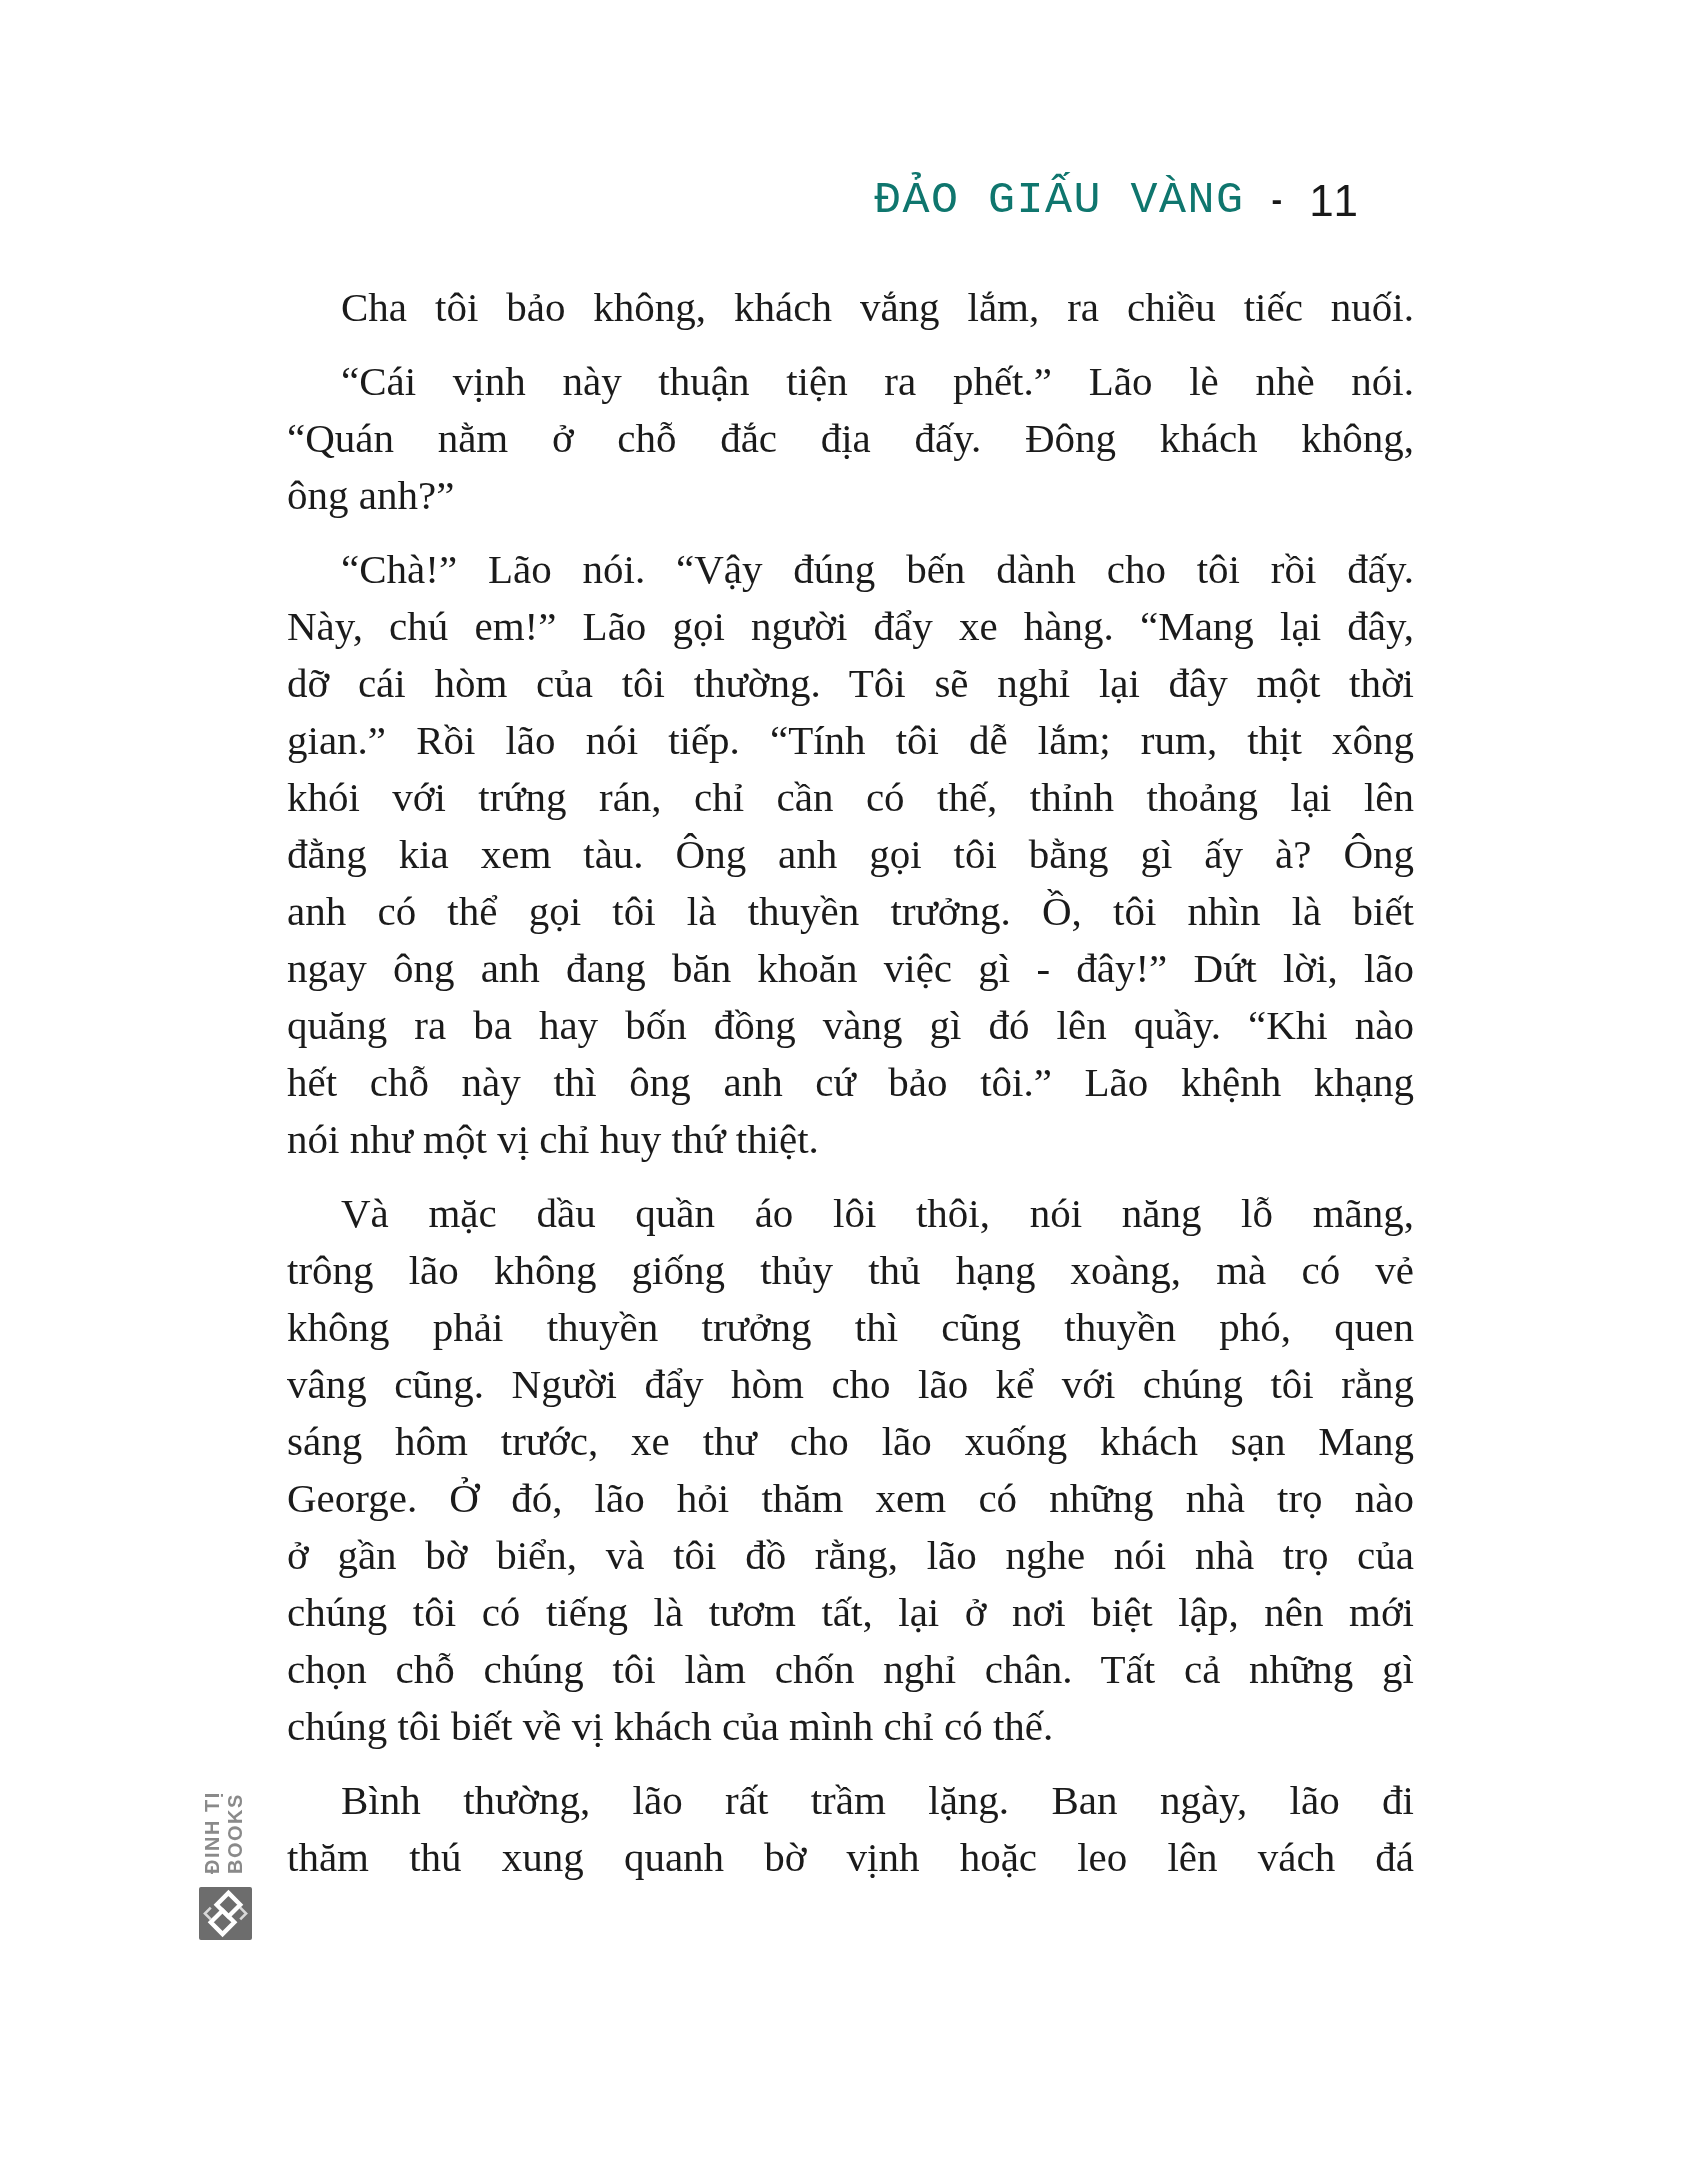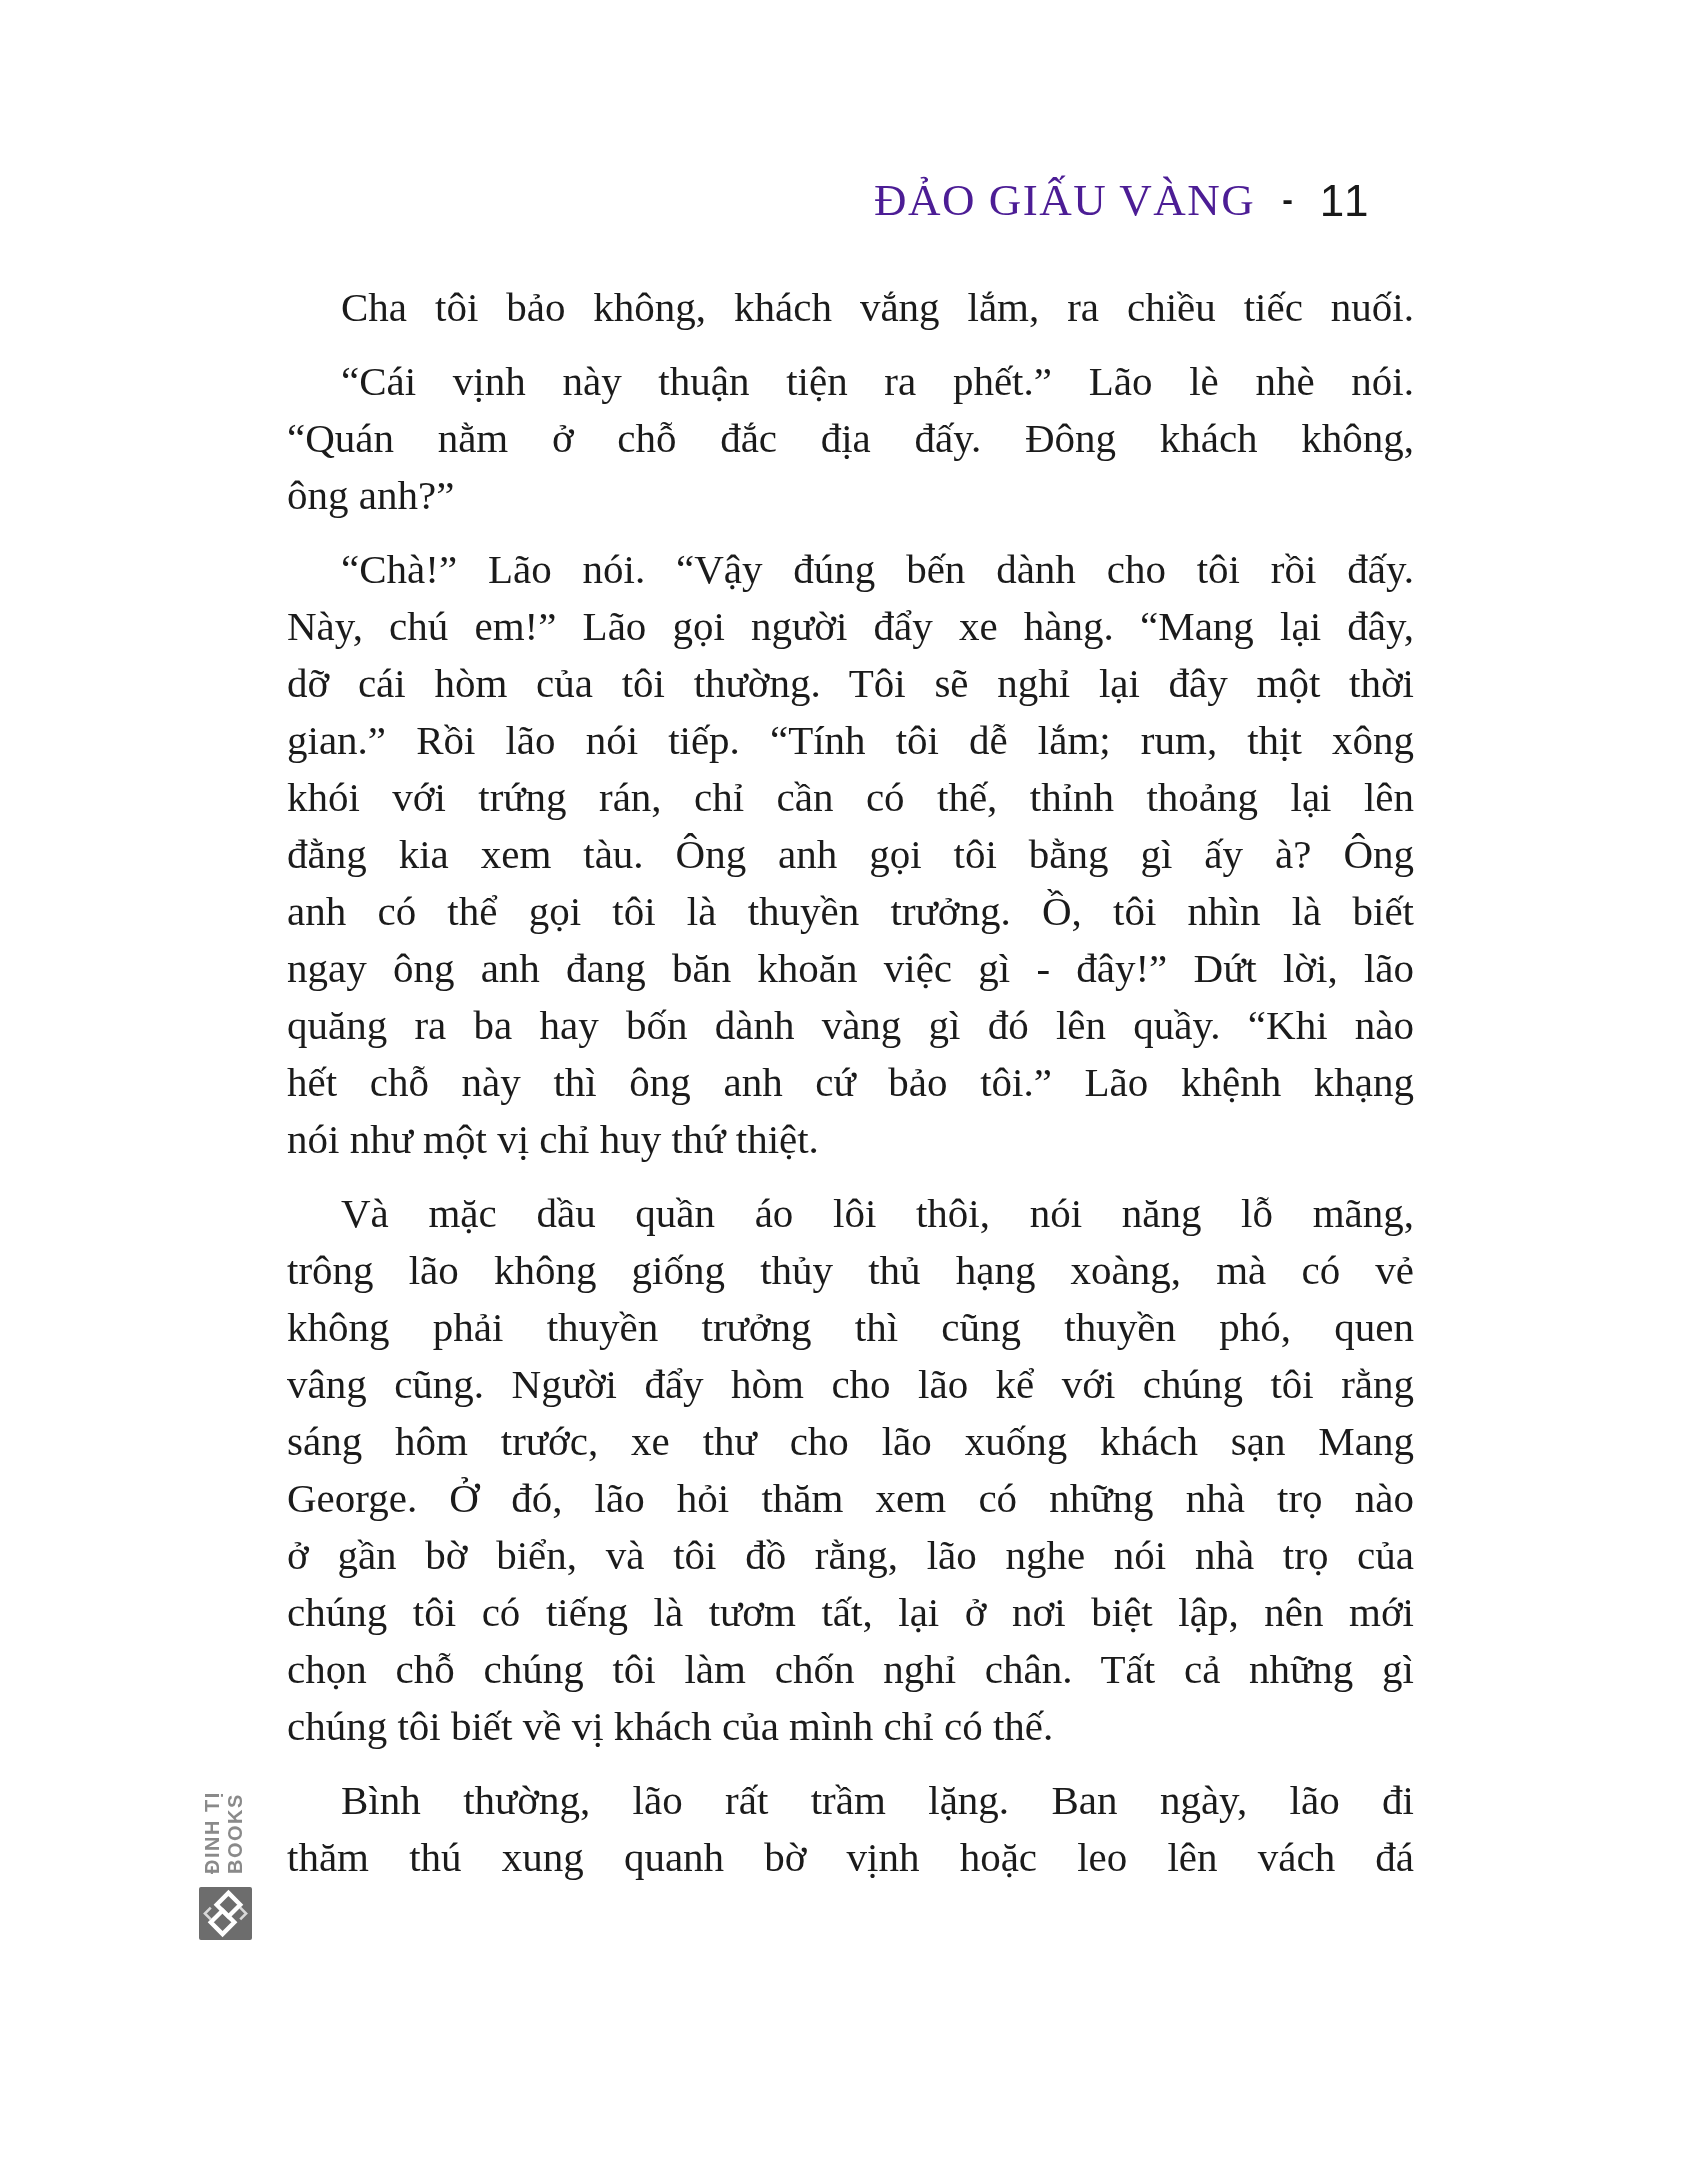--- a/index.html
+++ b/index.html
@@ -13,23 +13,23 @@
   }
   .page { position:absolute; inset:0; background:#ffffff; }
 
   
   .header {
     position:absolute; left:874px; top:178px;
     display:flex; align-items:center;
     white-space:nowrap;
   }
   .header-title {
-    font-family:Liberation Serif, serif;
+    font-family:Liberation Mono, monospace;
     font-size:45px; line-height:1; letter-spacing:1.5px;
-    color:#4c1d95;
+    color:#0f766e;
   }
   .header-sep {
     margin:0 27px;
     font-family:"Liberation Sans","DejaVu Sans",sans-serif;
     font-weight:700; font-size:32px; line-height:1; color:#191919;
     transform:translateY(-2px);
   }
   .header-page {
     font-family:"Liberation Sans","DejaVu Sans",sans-serif;
     font-weight:400; font-size:44px; line-height:1; letter-spacing:3px;
@@ -86,21 +86,21 @@
       </div>
       <div class="para">
         <div class="line firstline">“Chà!” Lão nói. “Vậy đúng bến dành cho tôi rồi đấy.</div>
         <div class="line">Này, chú em!” Lão gọi người đẩy xe hàng. “Mang lại đây,</div>
         <div class="line">dỡ cái hòm của tôi thường. Tôi sẽ nghỉ lại đây một thời</div>
         <div class="line">gian.” Rồi lão nói tiếp. “Tính tôi dễ lắm; rum, thịt xông</div>
         <div class="line">khói với trứng rán, chỉ cần có thế, thỉnh thoảng lại lên</div>
         <div class="line">đằng kia xem tàu. Ông anh gọi tôi bằng gì ấy à? Ông</div>
         <div class="line">anh có thể gọi tôi là thuyền trưởng. Ồ, tôi nhìn là biết</div>
         <div class="line">ngay ông anh đang băn khoăn việc gì - đây!” Dứt lời, lão</div>
-        <div class="line">quăng ra ba hay bốn dành vàng gì đó lên quầy. “Khi nào</div>
+        <div class="line">quăng ra ba hay bốn đồng vàng gì đó lên quầy. “Khi nào</div>
         <div class="line">hết chỗ này thì ông anh cứ bảo tôi.” Lão khệnh khạng</div>
         <div class="line lastline">nói như một vị chỉ huy thứ thiệt.</div>
       </div>
       <div class="para">
         <div class="line firstline">Và mặc dầu quần áo lôi thôi, nói năng lỗ mãng,</div>
         <div class="line">trông lão không giống thủy thủ hạng xoàng, mà có vẻ</div>
         <div class="line">không phải thuyền trưởng thì cũng thuyền phó, quen</div>
         <div class="line">vâng cũng. Người đẩy hòm cho lão kể với chúng tôi rằng</div>
         <div class="line">sáng hôm trước, xe thư cho lão xuống khách sạn Mang</div>
         <div class="line">George. Ở đó, lão hỏi thăm xem có những nhà trọ nào</div>

